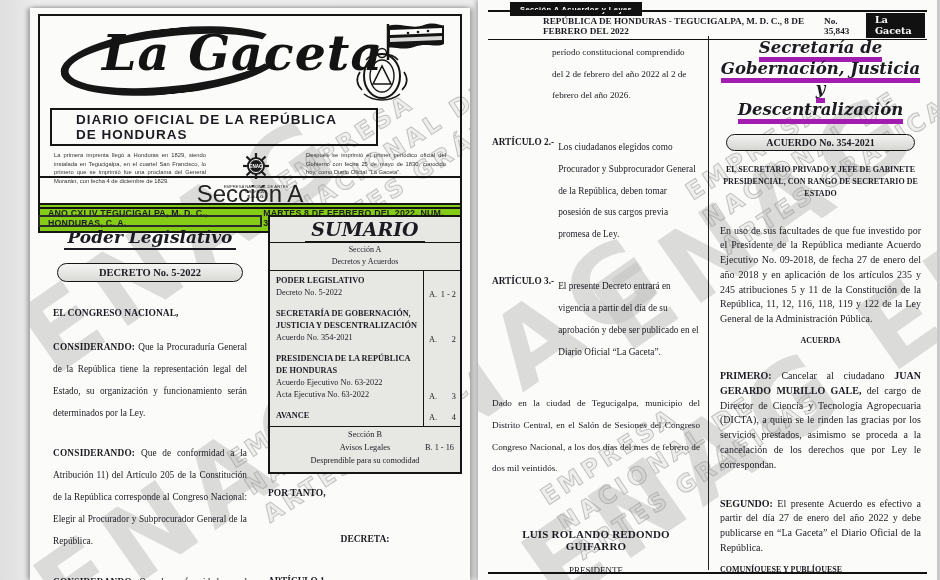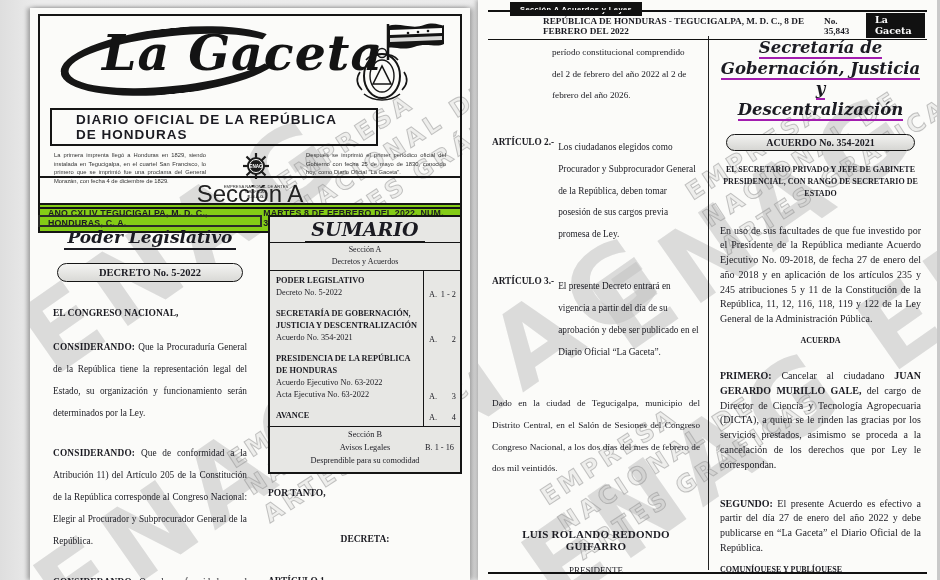--- a/index.html
+++ b/index.html
@@ -138,21 +138,21 @@
   .rcol-right { position:absolute; left:242px; right:16px; top:38px; z-index:1; }
   .cont-para { margin-left:60px; width:142px; font-size:9.2px; line-height:2.35; }
   .r-art { display:flex; margin-top:30px; }
   .r-art .art-txt { line-height:2.35; }
   .dado-para { font-size:9.2px; line-height:2.35; text-align:justify; margin-top:30px; }
   .sig-block { text-align:center; }
   .sig-name { font-weight:bold; font-size:11px; letter-spacing:.2px;margin-top:48px; }
   .sig-title { font-size:9px; margin-top:13px; }
 
   .sec-title { text-align:center; font-family:"DejaVu Serif", serif; font-weight:bold; font-style:italic; font-size:16.5px; line-height:1.22; }
-  .sec-title span { display:inline; border-bottom:2px solid #a21caf; }
+  .sec-title span { display:inline; border-bottom:5px solid #a21caf; }
   .sec-title div { margin-bottom:1px; }
   .r-stadium {
     border:1.6px solid #151515; border-radius:50px;
     background:linear-gradient(180deg,#f2f2f0,#d6d6d3);
     text-align:center; font-weight:bold; font-size:10px;
     padding:2px 4px; margin:13px auto 0; width:94%;
   }
   .r-heading { text-align:center; font-weight:bold; font-size:8px; line-height:1.5; margin-top:13px; }
   .r-body { font-size:10px; line-height:1.48; text-align:justify; margin-top:24px; }
   .r-center-bold { text-align:center; font-weight:bold; font-size:8px; margin-top:9px; }

